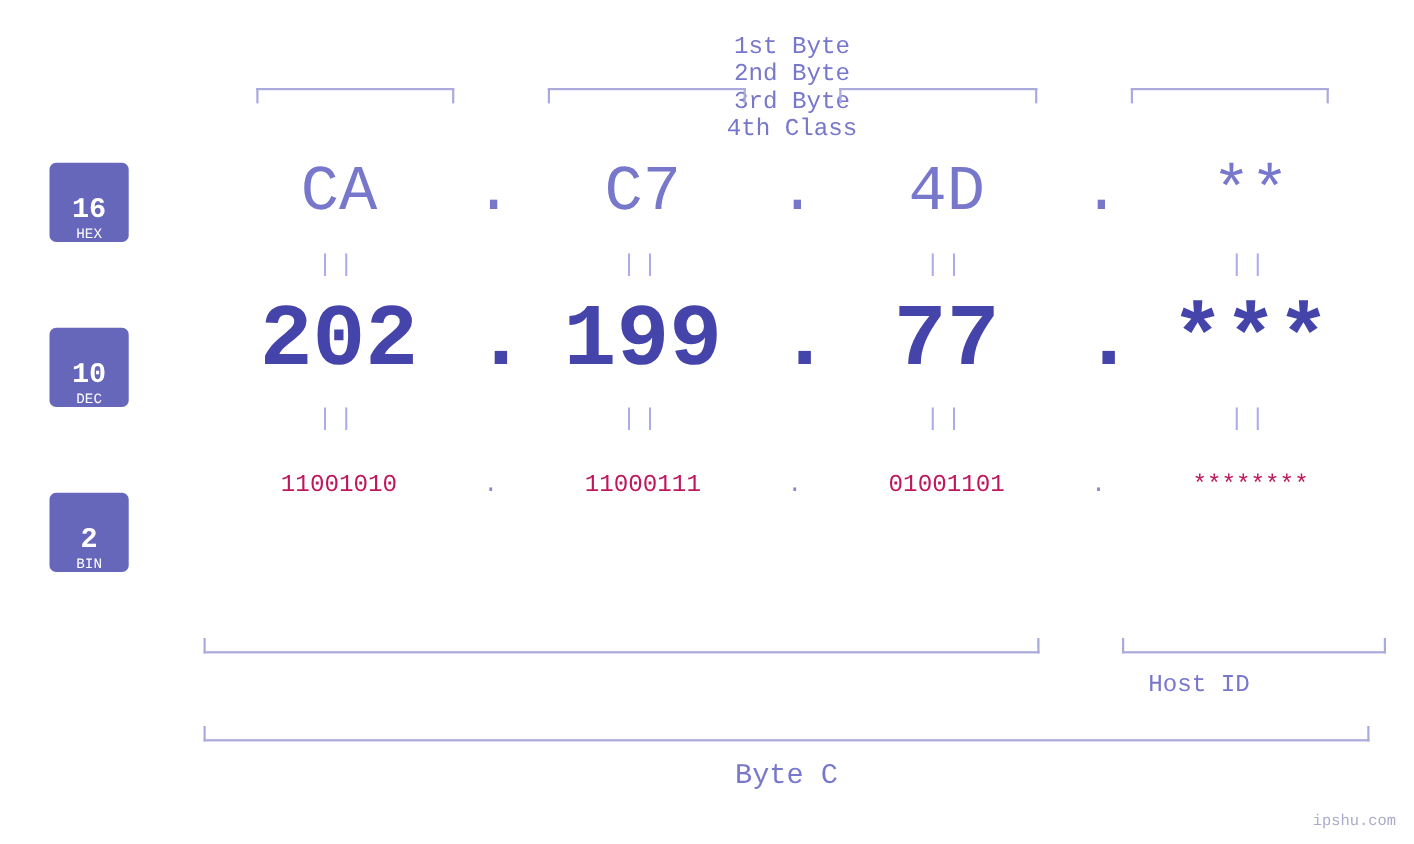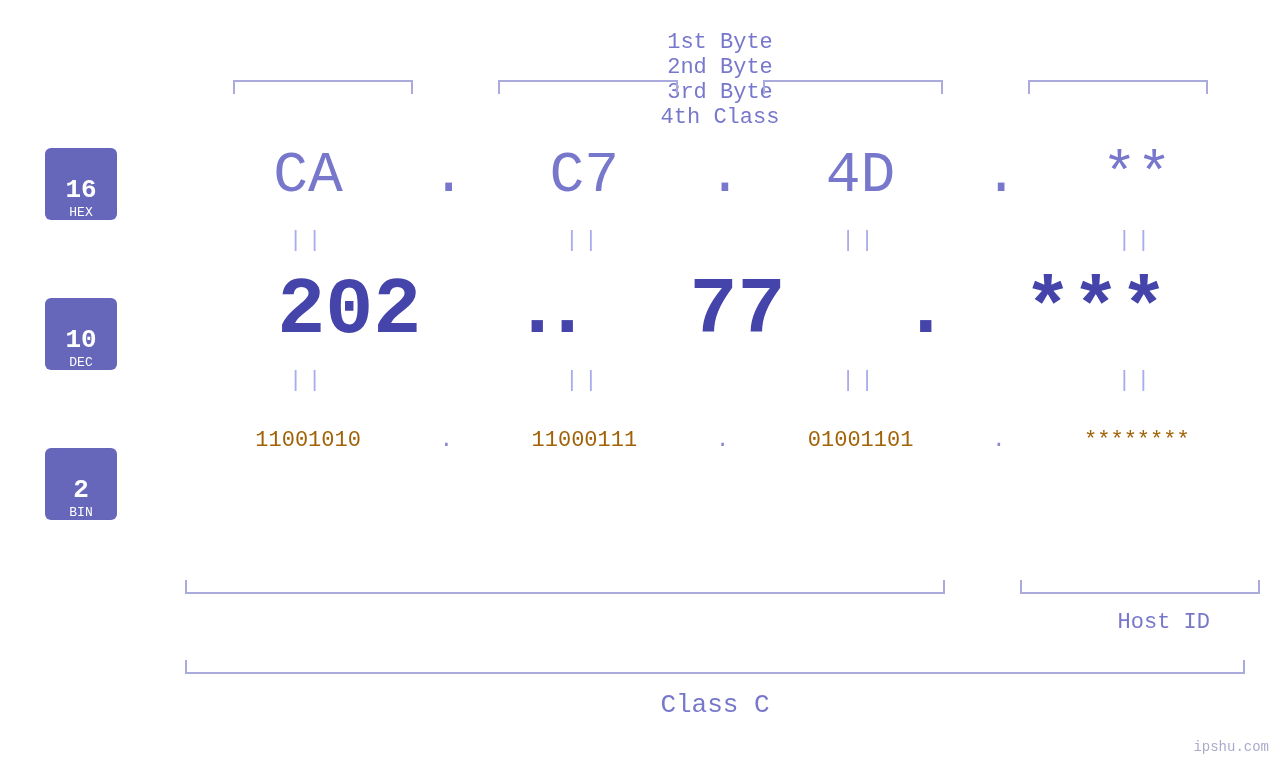--- a/index.html
+++ b/index.html
@@ -171,21 +171,21 @@
     .bin-row {
       display: flex;
       align-items: center;
       height: 80px;
     }
 
     .bin-row .cell {
       flex: 1;
       text-align: center;
       font-size: 22px;
-      color: #a16207;
+      color: #be185d;
       font-family: 'Courier New', Courier, monospace;
     }
 
     .bin-row .dot {
       width: 30px;
       text-align: center;
       font-size: 22px;
       color: #8888cc;
     }
 
@@ -224,21 +224,21 @@
       color: #7777cc;
       font-size: 22px;
       font-family: 'Courier New', Courier, monospace;
     }
 
     .host-label {
       position: absolute;
       top: 610px;
       right: 75px;
       width: 240px;
-      text-align: right;
+      text-align: center;
       color: #7777cc;
       font-size: 22px;
       font-family: 'Courier New', Courier, monospace;
     }
 
     
     .class-bracket-container {
       position: absolute;
       top: 660px;
       left: 185px;
@@ -351,20 +351,21 @@
       <div class="eq-cell">||</div>
       <div class="eq-spacer"></div>
       <div class="eq-cell">||</div>
       <div class="eq-spacer"></div>
       <div class="eq-cell">||</div>
     </div>
 
     <div class="dec-row">
       <div class="cell">202</div>
       <div class="dot">.</div>
+      <div class="cell">199</div>
       <div class="dot">.</div>
       <div class="cell">77</div>
       <div class="dot">.</div>
       <div class="cell">***</div>
     </div>
 
     <div class="eq-row2">
       <div class="eq-cell">||</div>
       <div class="eq-spacer"></div>
       <div class="eq-cell">||</div>
@@ -391,17 +392,17 @@
     <div class="host-bracket"></div>
   </div>
 
 
   <div class="host-label">Host ID</div>
 
   <div class="class-bracket-container">
     <div class="class-bracket"></div>
   </div>
 
-  <div class="class-label">Class C</div>
+  <div class="class-label">Byte C</div>
 
   <div class="watermark">ipshu.com</div>
 
 </div>
 
 </body></html>

